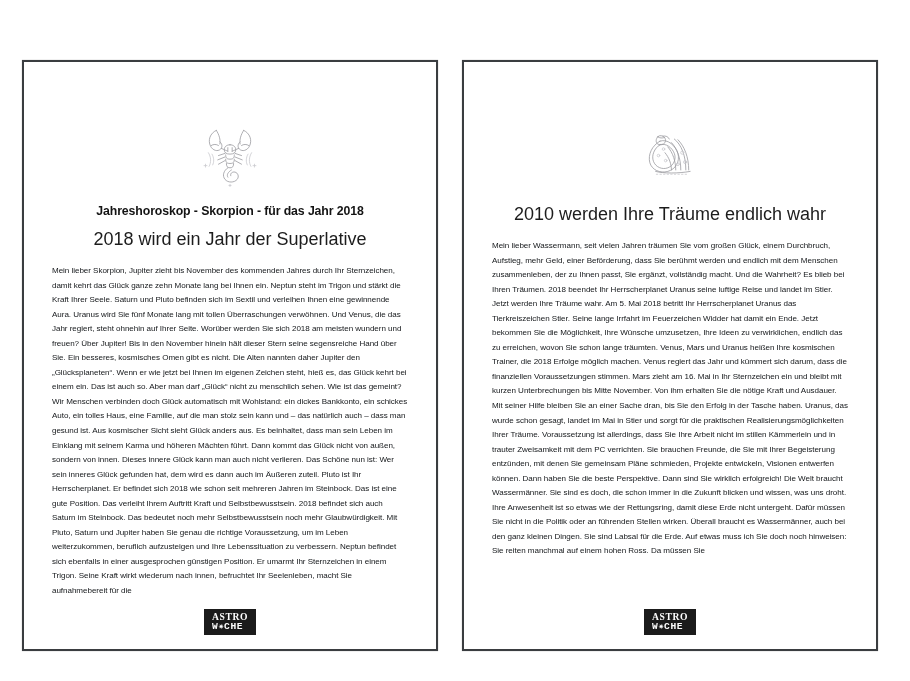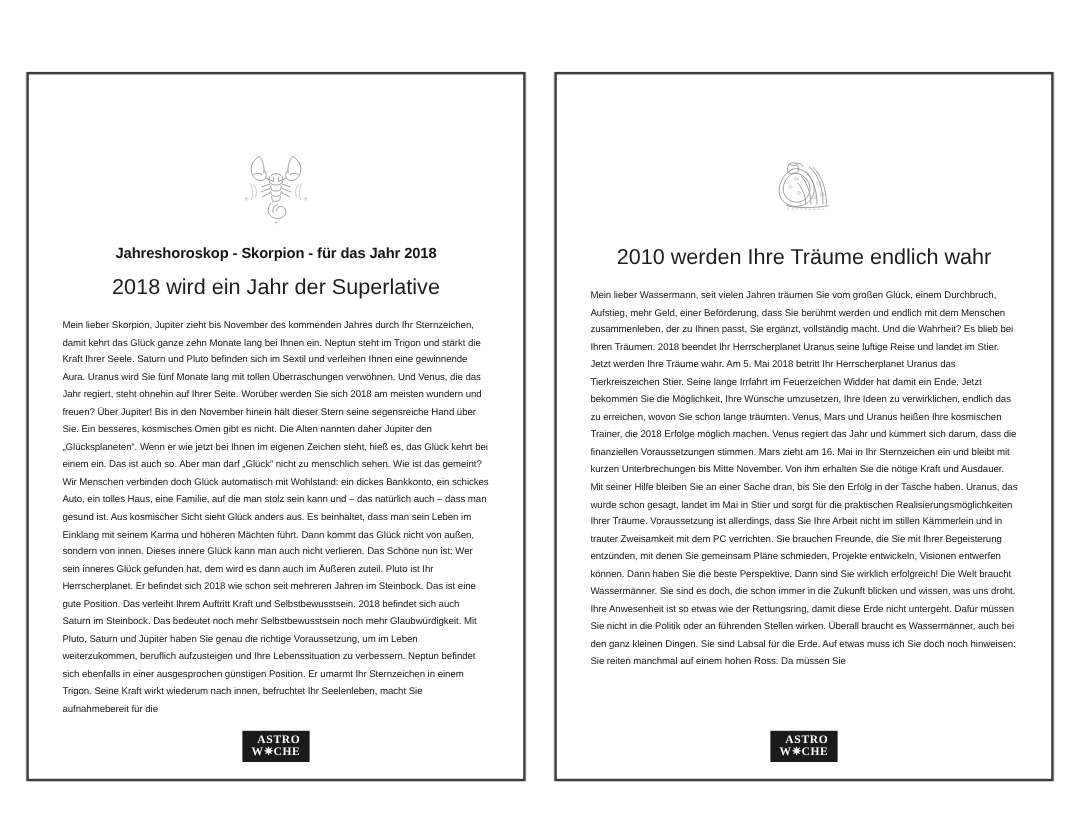--- a/index.html
+++ b/index.html
@@ -86,28 +86,28 @@
     margin-bottom: 4px;
     display: flex;
     justify-content: center;
     width: 100%;
   }
   .logo {
     background: #1b1b1b;
     color: #ffffff;
     padding: 3px 8px 4px 8px;
     line-height: 9.5px;
-    text-align: right;
+    text-align: left;
     font-family: "Liberation Serif", serif;
     font-weight: bold;
     font-size: 9.6px;
     letter-spacing: 0.6px;
   }
   .logo .l1 { display: block; }
-  .logo .l2 { display: block; }
+  .logo .l2 { display: block; font-family: Liberation Mono, monospace; }
   .logo .star { letter-spacing: 0; }
 </style>
 </head>
 <body>
 
 <div class="workspace">
 
   <div class="page page-left">
     <div class="page-inner">
 

